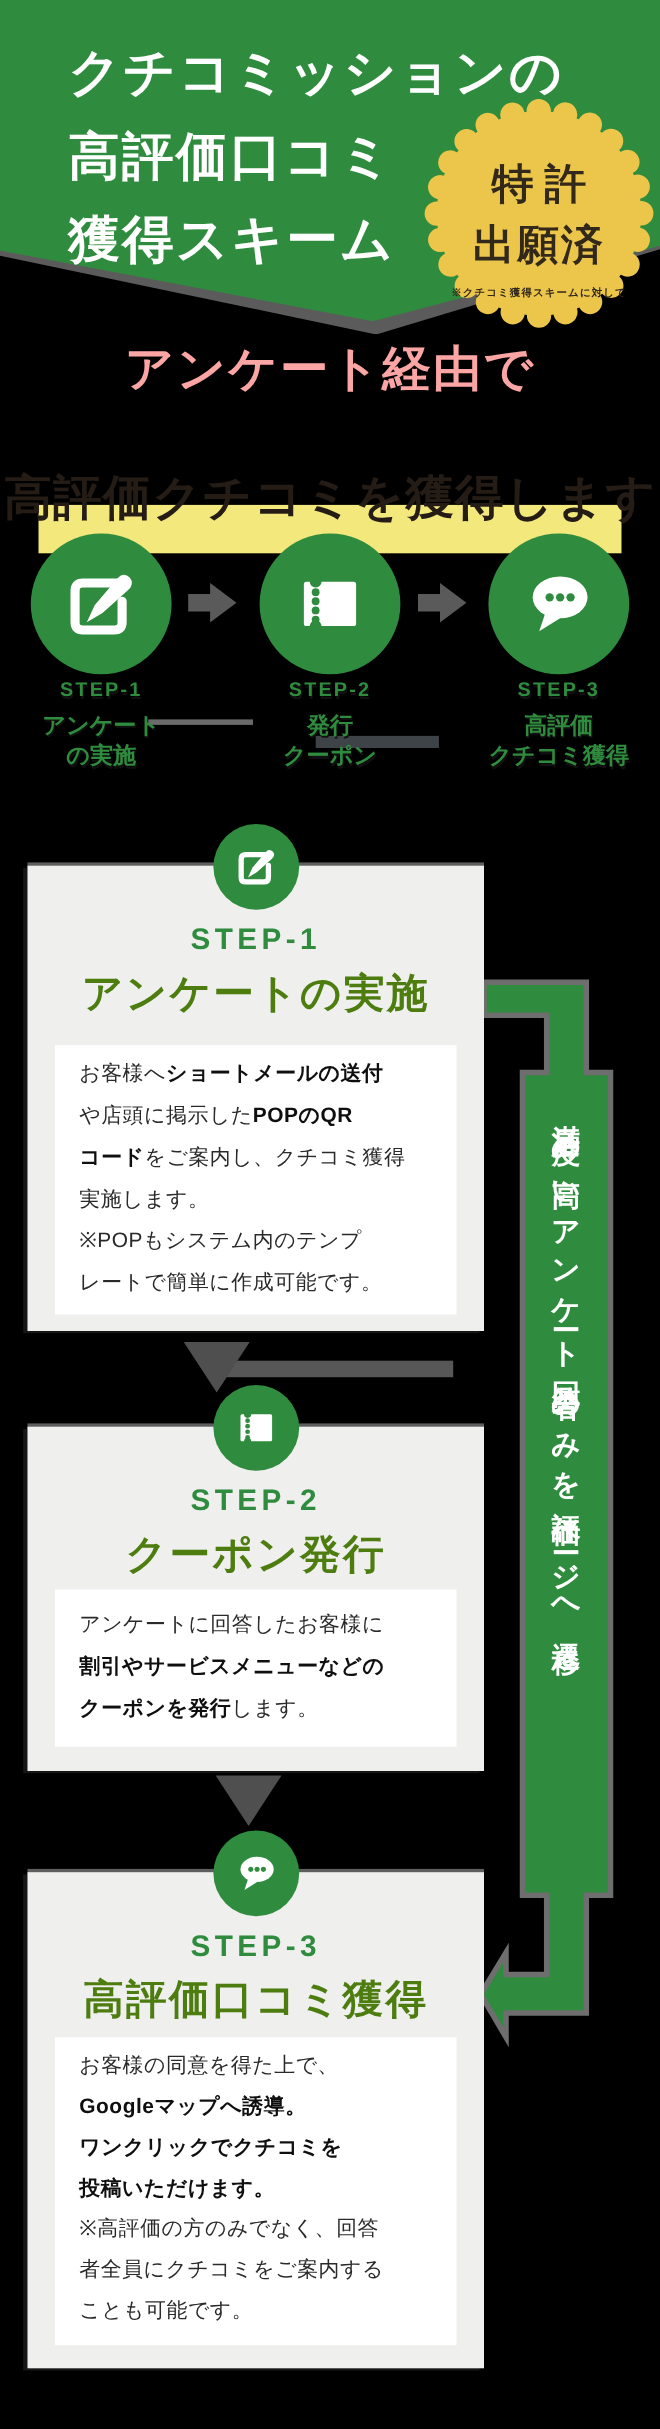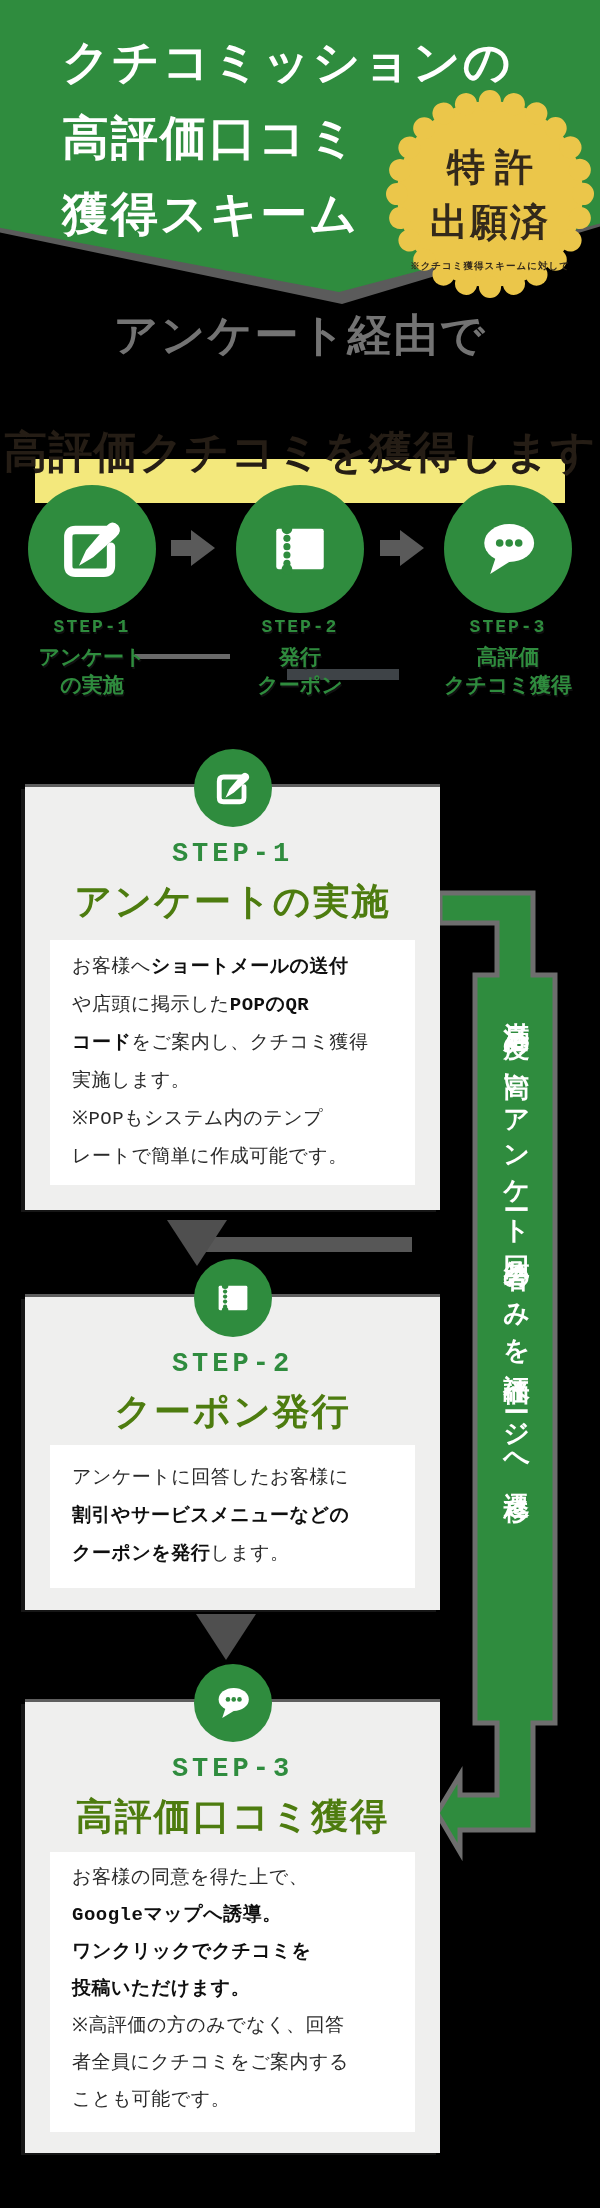--- a/index.html
+++ b/index.html
@@ -1,37 +1,37 @@
 <!DOCTYPE html>
 <html><head>
 <meta charset="utf-8">
 <style>
   html,body{margin:0;padding:0;background:#000;}
   .page{position:relative;width:600px;height:2208px;background:#000;overflow:hidden;
-        font-family:Liberation Mono, monospace;}
+        font-family:Liberation Sans, sans-serif;}
 
   
   .header-shadow{position:absolute;left:0;top:0;width:600px;height:304px;background:#5b5b5b;
     clip-path:polygon(0 0,100% 0,100% 74.5%,57% 100%,0 76.5%);z-index:1;}
   .header{position:absolute;left:0;top:0;width:600px;height:292px;background:#2f8c3e;
     clip-path:polygon(0 0,100% 0,100% 76.5%,56.5% 100%,0 78%);z-index:2;}
   .title{position:absolute;left:62px;top:28px;color:#fff;font-size:47px;font-weight:800;
     line-height:76px;letter-spacing:2px;white-space:nowrap;}
 
   
   .badge{position:absolute;left:376px;top:80px;width:228px;height:228px;z-index:5;}
   .badge svg{position:absolute;left:0;top:0;}
   .badge-lines{position:absolute;left:0;top:0;width:100%;text-align:center;color:#33291b;
     font-weight:800;padding-top:62px;}
   .badge-l1{font-size:38px;letter-spacing:10px;text-indent:10px;}
   .badge-l2{font-size:38px;letter-spacing:2px;margin-top:4px;}
   .badge-note{font-size:9.5px;font-weight:700;letter-spacing:1px;margin-top:12px;}
 
   
-  .intro1{position:absolute;top:306px;left:0;width:100%;text-align:center;color:#737373;
+  .intro1{position:absolute;top:306px;left:0;width:100%;text-align:center;color:#fca5a5;
     font-size:44px;font-weight:800;letter-spacing:2px;z-index:2;}
   .intro2wrap{position:absolute;top:376px;left:0;width:100%;height:86px;z-index:2;margin-top:47px;}
   .hl-band{position:absolute;left:35px;right:35px;top:36px;height:44px;background:#f3e87c;}
   .intro2{position:relative;text-align:center;color:#251d15;font-size:44px;font-weight:800;
     letter-spacing:1px;}
 
   
   .flow-circle{position:absolute;top:485px;width:128px;height:128px;border-radius:50%;
     background:#2f8c3e;display:flex;align-items:center;justify-content:center;z-index:2;}
   .fc1{left:28px;} .fc2{left:236px;} .fc3{left:444px;}
@@ -60,21 +60,21 @@
   
   .card{position:absolute;left:25px;width:415px;background:#efefee;z-index:3;text-align:center;
     box-shadow:-4px 2px 0 #161616,0 -3px 0 #5e5e5e;}
   .card1{top:787px;height:423px;} .card2{top:1297px;height:313px;} .card3{top:1702px;height:451px;}
   .card-circle{position:absolute;left:50%;transform:translateX(-50%);top:-38px;width:78px;height:78px;
     border-radius:50%;background:#2f8c3e;display:flex;align-items:center;justify-content:center;}
   .card-step{margin-top:52px;color:#2f8c3e;font-size:27px;font-weight:800;letter-spacing:4px;}
   .card-title{margin:8px 0 0;color:#4d7c0f;font-size:37px;font-weight:800;letter-spacing:2px;}
   .box{position:absolute;left:25px;right:25px;background:#fff;text-align:left;box-sizing:border-box;
     color:#2a2a2a;letter-spacing:0.5px;}
-  .card1 .box{top:153px;height:245px;padding:8px 22px;font-size:19px;line-height:38px;}
+  .card1 .box{top:163px;height:245px;padding:8px 22px;font-size:19px;line-height:38px;}
   .card2 .box{top:148px;height:143px;padding:14px 22px;font-size:19px;line-height:38px;}
   .card3 .box{top:150px;height:280px;padding:8px 22px;font-size:19px;line-height:37px;}
   .box .b{font-weight:800;color:#0f0f0f;}
 </style>
 </head>
 <body>
 
 <div class="page">
 
   <div class="header-shadow"></div>

